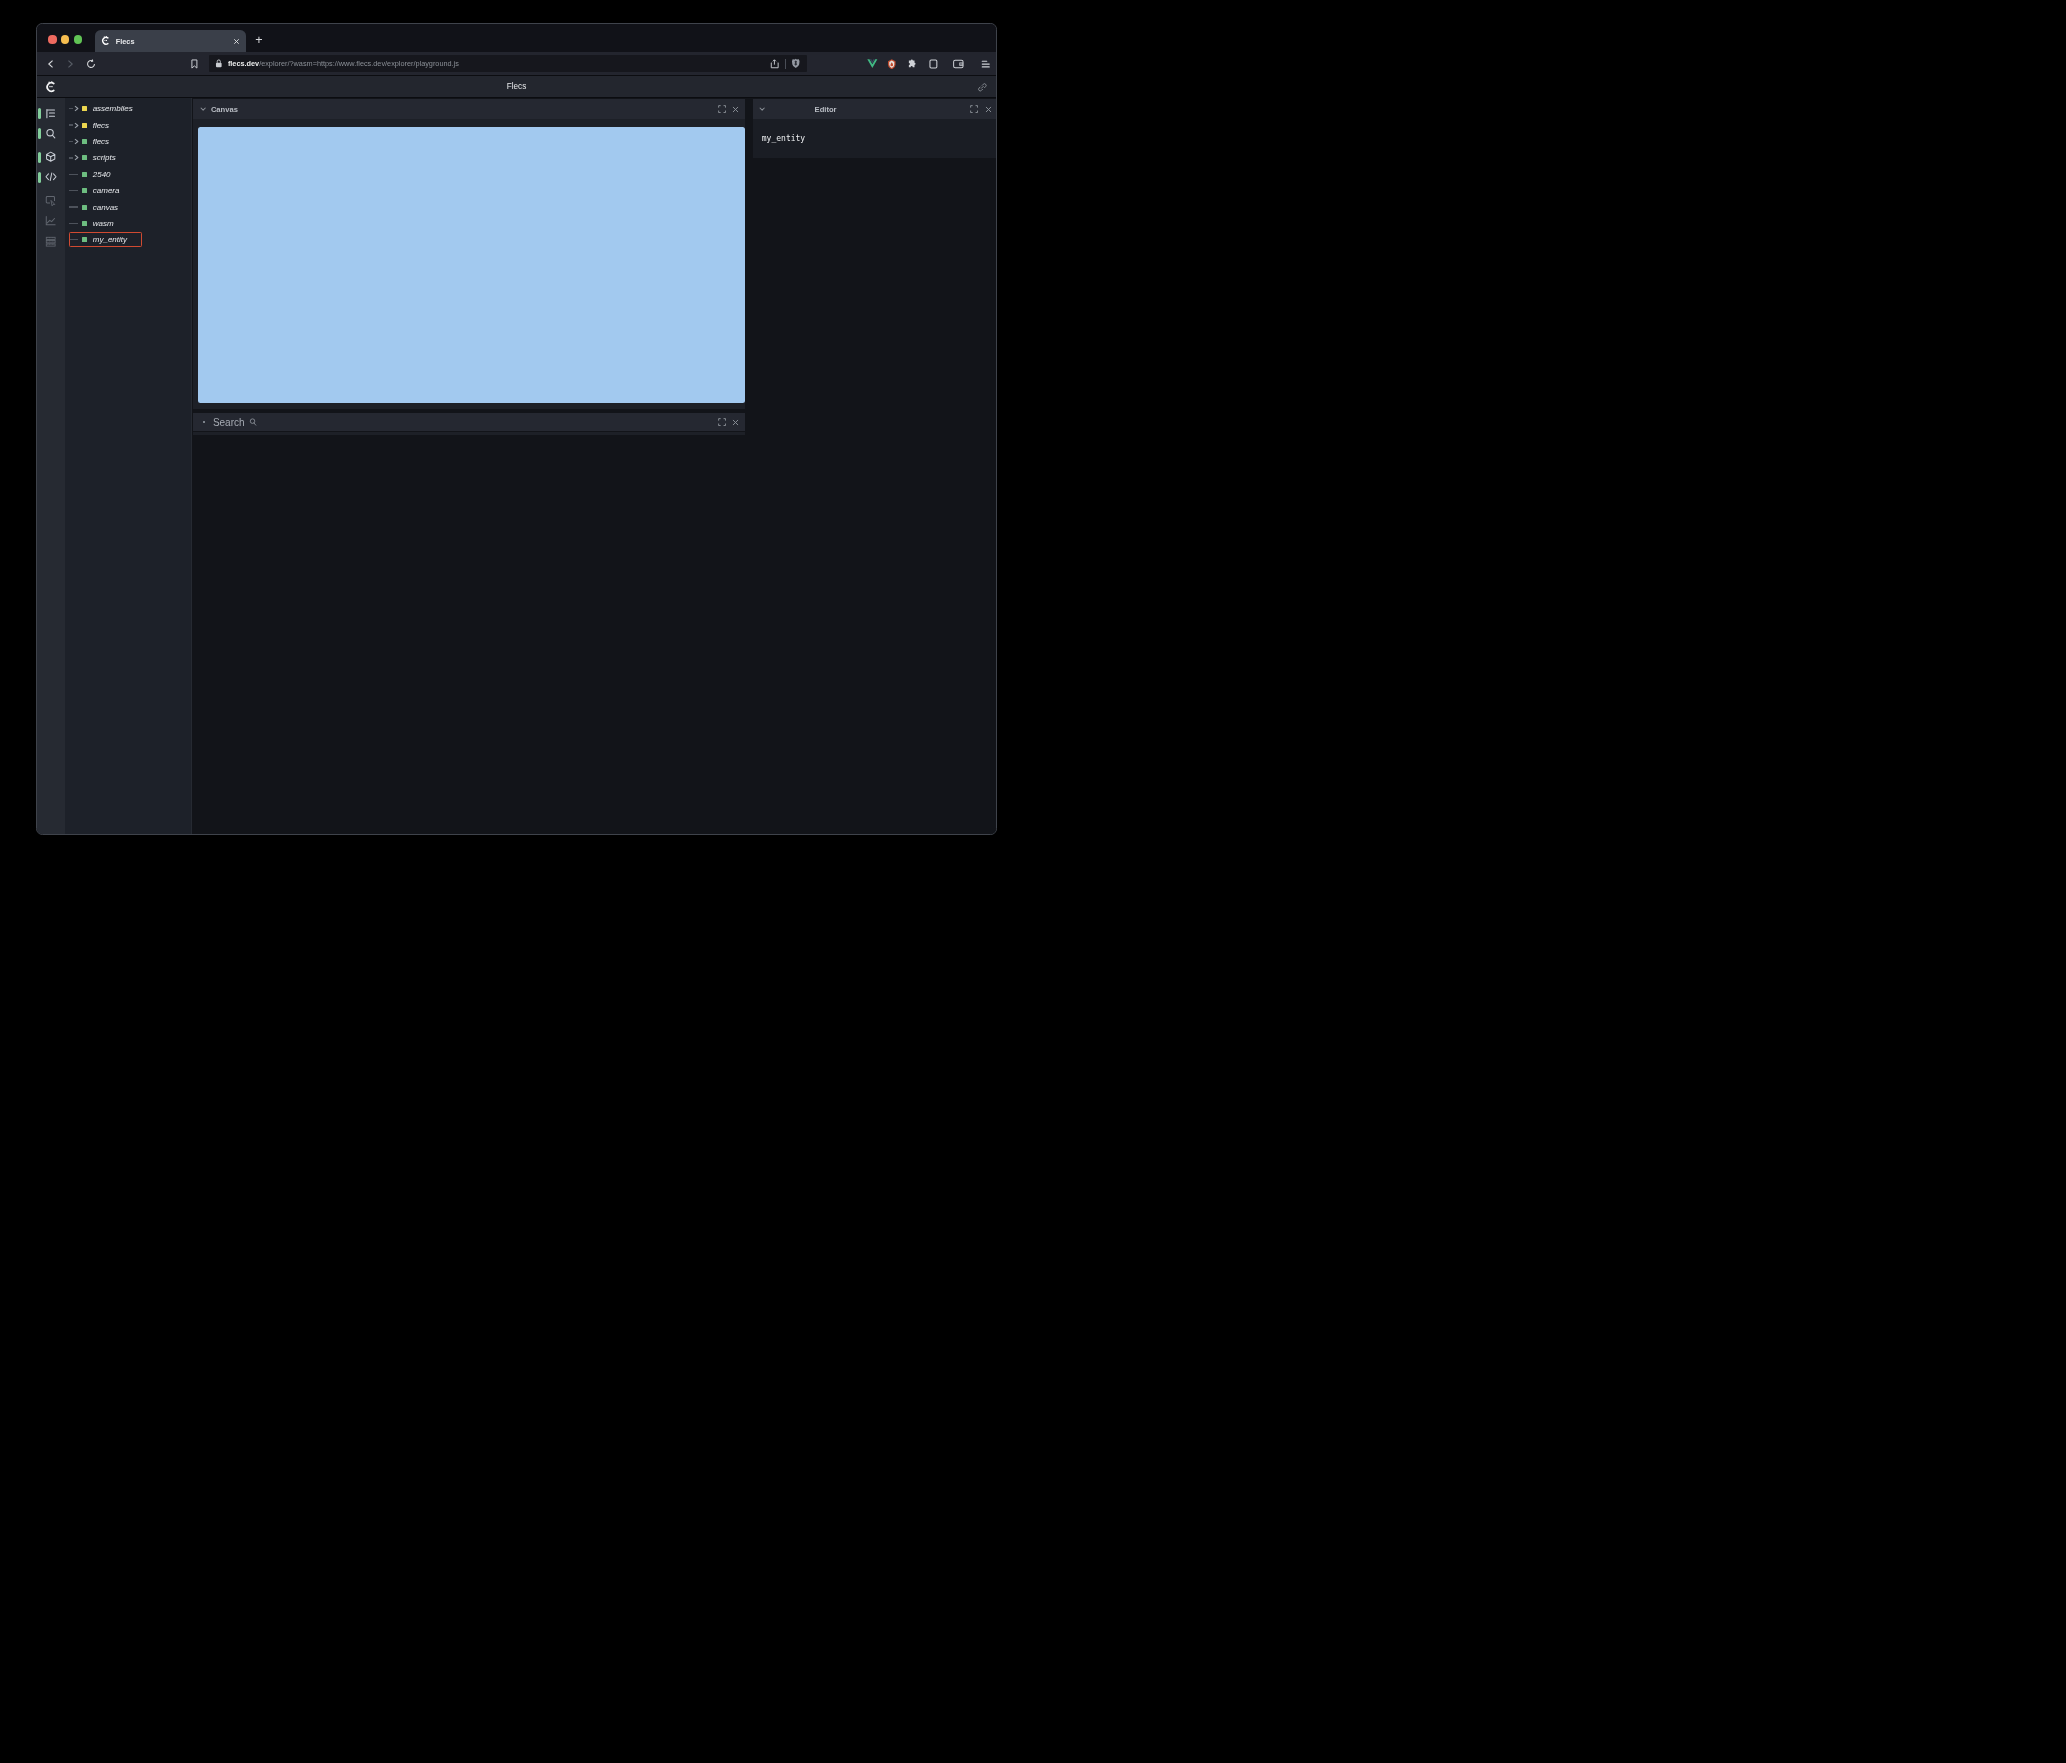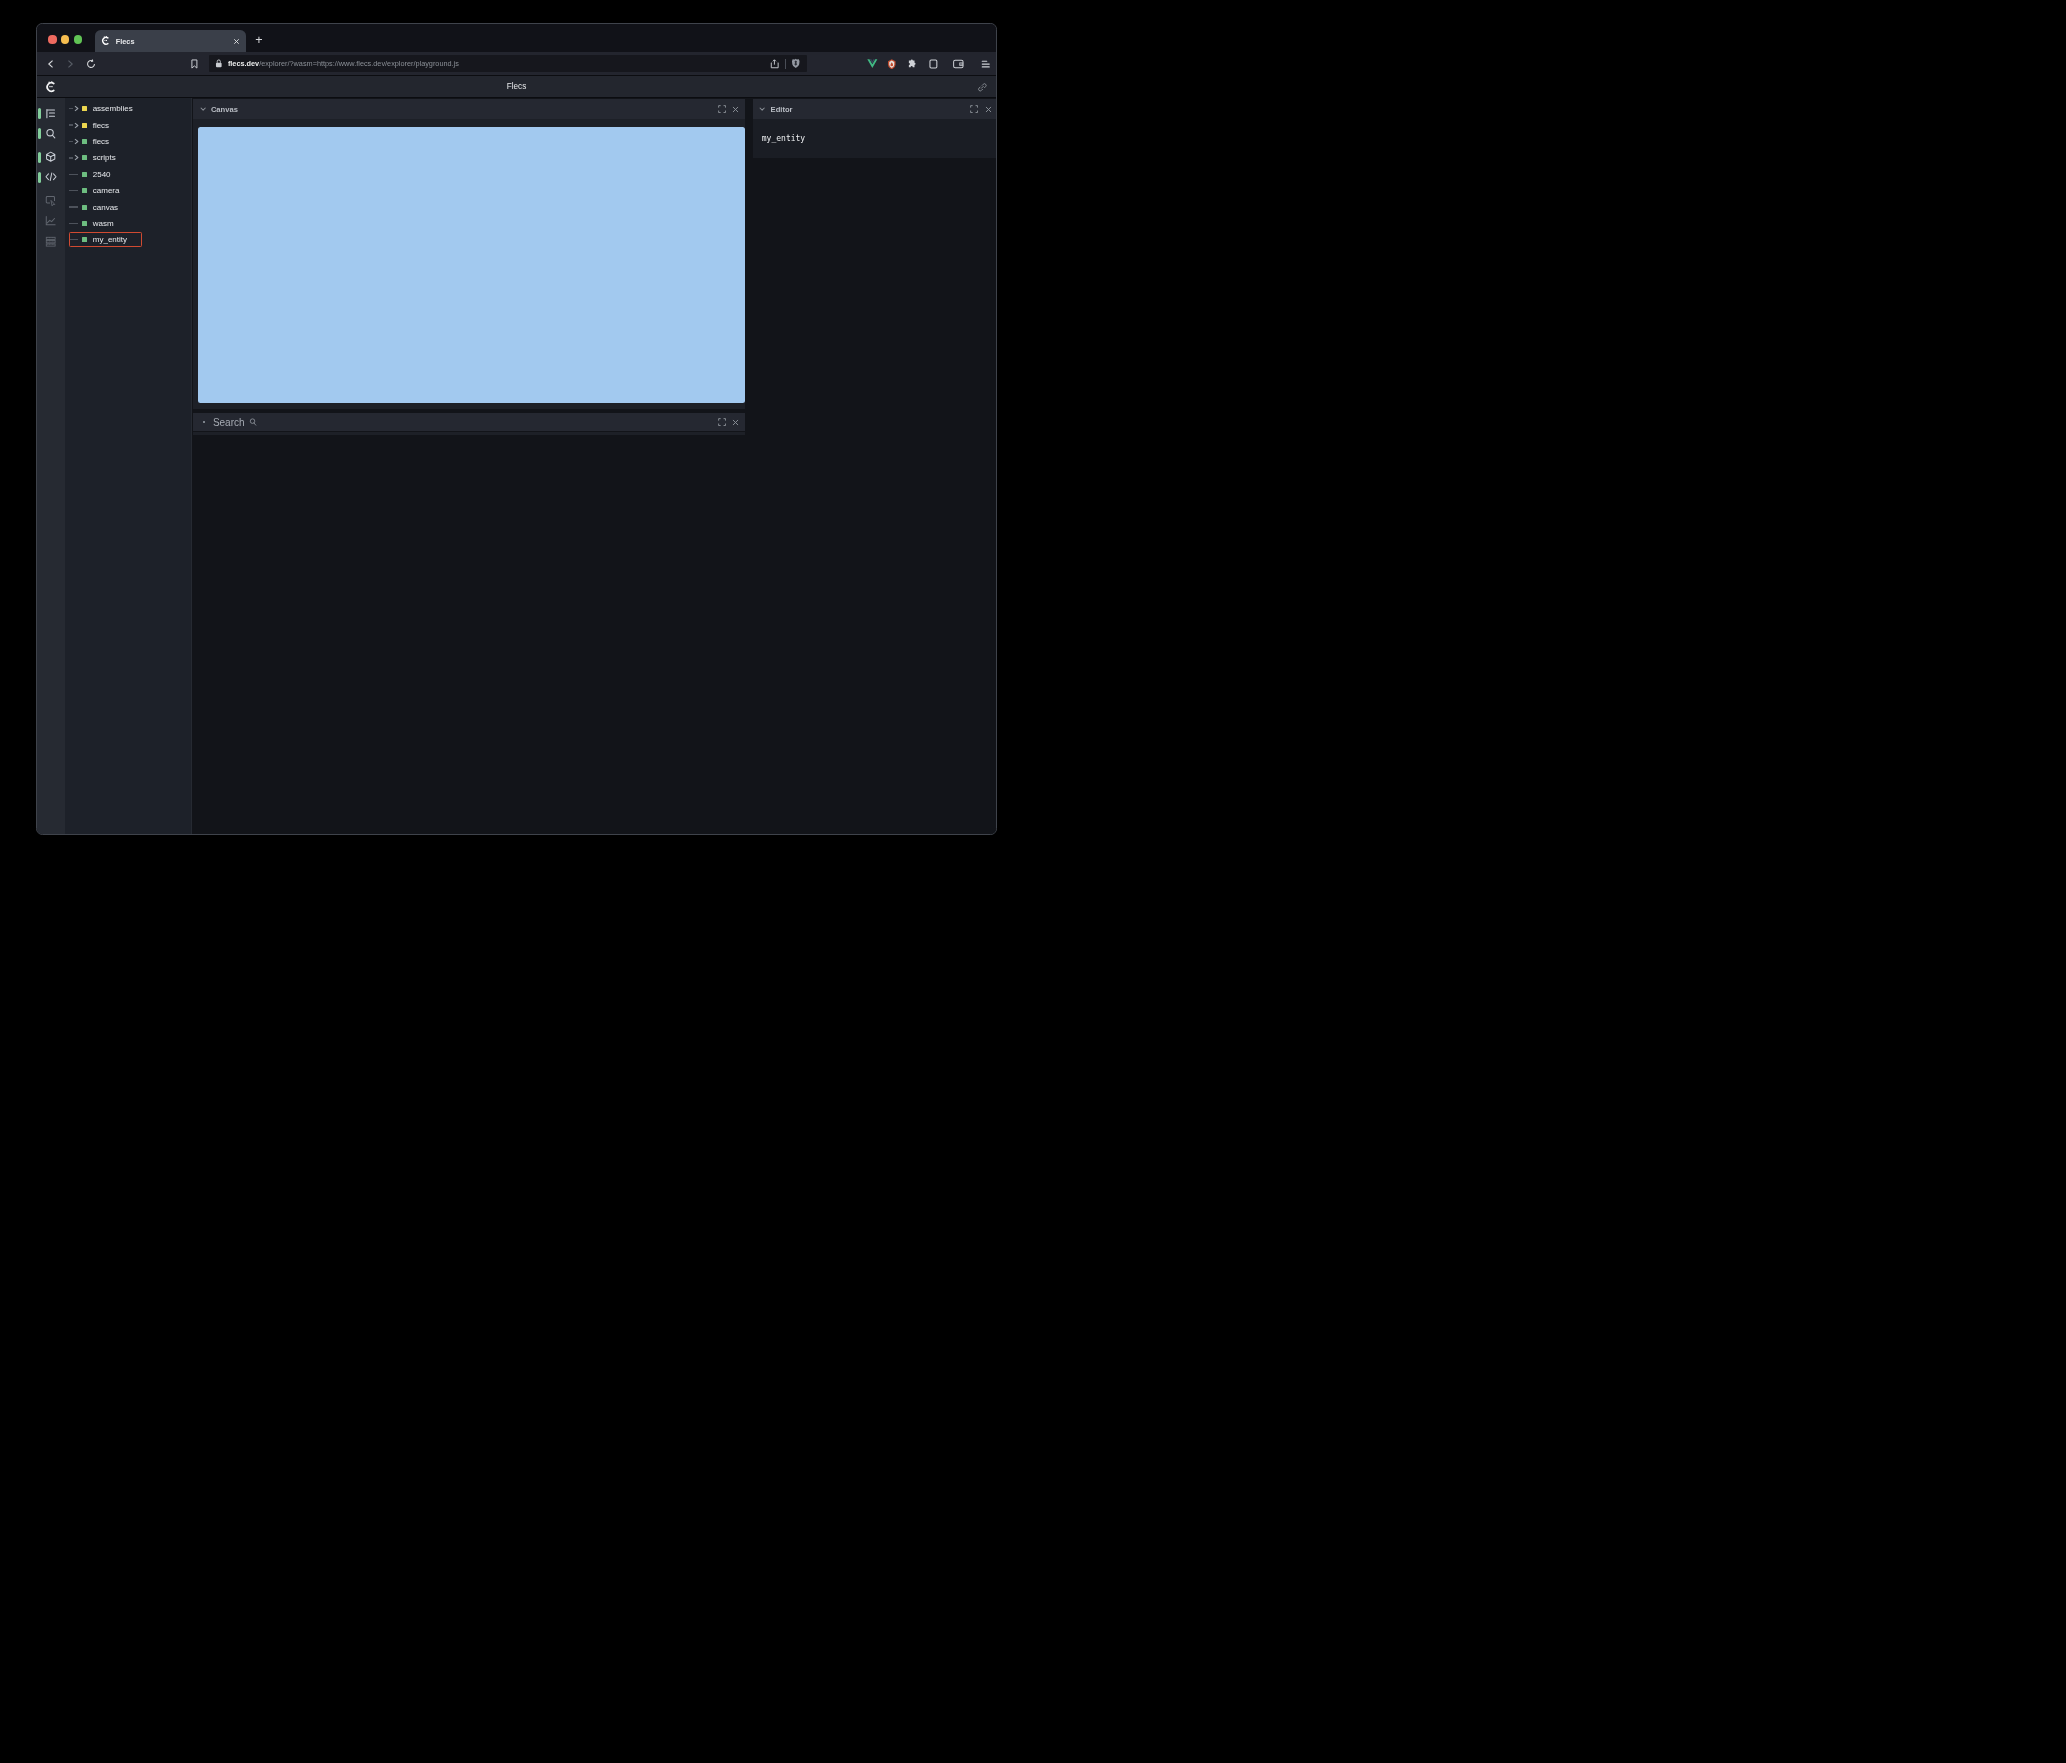--- a/index.html
+++ b/index.html
@@ -30,34 +30,34 @@
   .iconstrip{width:28px;background:#262a32;position:relative;flex:none;}
   .tool{position:absolute;left:8.2px;width:11.4px;height:11.4px;}
   .pill{position:absolute;left:0.6px;width:3.2px;height:10.7px;border-radius:1.9px;}
   .treepanel{width:127px;background:#1d2129;position:relative;flex:none;border-right:0.6px solid #262a32;padding-top:2.5px;}
   .trow{height:16.4px;display:flex;align-items:center;padding-left:3.8px;}
   .dash{display:inline-block;height:1.3px;background:#4d525b;flex:none;}
   .dash.short{width:4.4px;}
   .dash.long{width:9.5px;margin-right:0.6px;}
   .chev{margin-left:0.6px;flex:none;display:flex;}
   .sq{width:5px;height:5px;flex:none;margin-left:3.2px;border-radius:0.6px;}
-  .tlabel{color:#e7e9ec;font-size:8px;margin-left:5.7px;}
+  .tlabel{color:#e7e9ec;font-size:8px;margin-left:5.7px;font-style:italic;}
   .hlbox{position:absolute;left:3.8px;top:134px;width:73px;height:15px;border:1.3px solid #d04a31;border-radius:1.3px;pointer-events:none;}
   .main{flex:1;background:#121419;position:relative;}
   .phead{position:absolute;background:#252831;display:flex;align-items:center;padding:0 6.3px;}
   .ptitle{color:#b9bdc4;font-size:7.6px;font-weight:700;margin-left:5px;}
   .hicons{position:absolute;right:6.3px;display:flex;align-items:center;gap:6.3px;}
   .canvas-header{left:1.3px;top:1.3px;width:552px;height:19.6px;}
   .canvas-body{position:absolute;left:1.3px;top:21px;width:552px;height:290px;background:#1d2027;}
   .bluecanvas{position:absolute;left:4.4px;top:8.2px;right:0;bottom:5.7px;border-radius:2.5px;}
   .search-header{left:1.3px;top:315px;width:552px;height:18.3px;}
   .search-strip{position:absolute;left:1.3px;top:334px;width:552px;height:3.2px;background:#1d2027;}
   .sdot{width:2.5px;height:2.5px;border-radius:50%;background:#9aa0a8;margin-left:3.2px;}
   .slabel{color:#a6abb3;font-size:10px;margin-left:7.6px;}
-  .editor-header{left:561px;top:1.3px;width:245px;height:19.6px;}
+  .editor-header{left:561px;top:1.3px;width:245px;height:19.6px;gap:44px;}
   .editor-content{position:absolute;left:561px;top:21px;width:245px;height:39px;background:#1a1d24;display:flex;align-items:center;padding-left:8.8px;}
   .ed-text{color:#eef0f2;font-size:8px;font-family:"DejaVu Sans Mono",monospace;}
   svg{display:block;}
 </style>
 </head>
 <body>
 
 <div id="window">
 
   <div class="tabbar">

